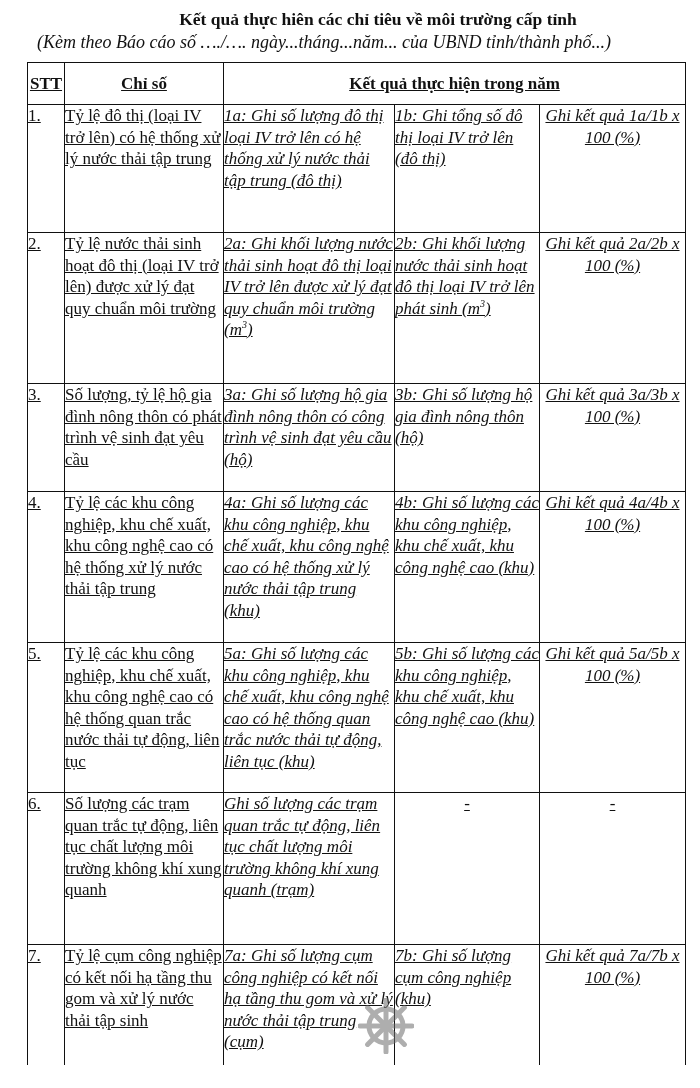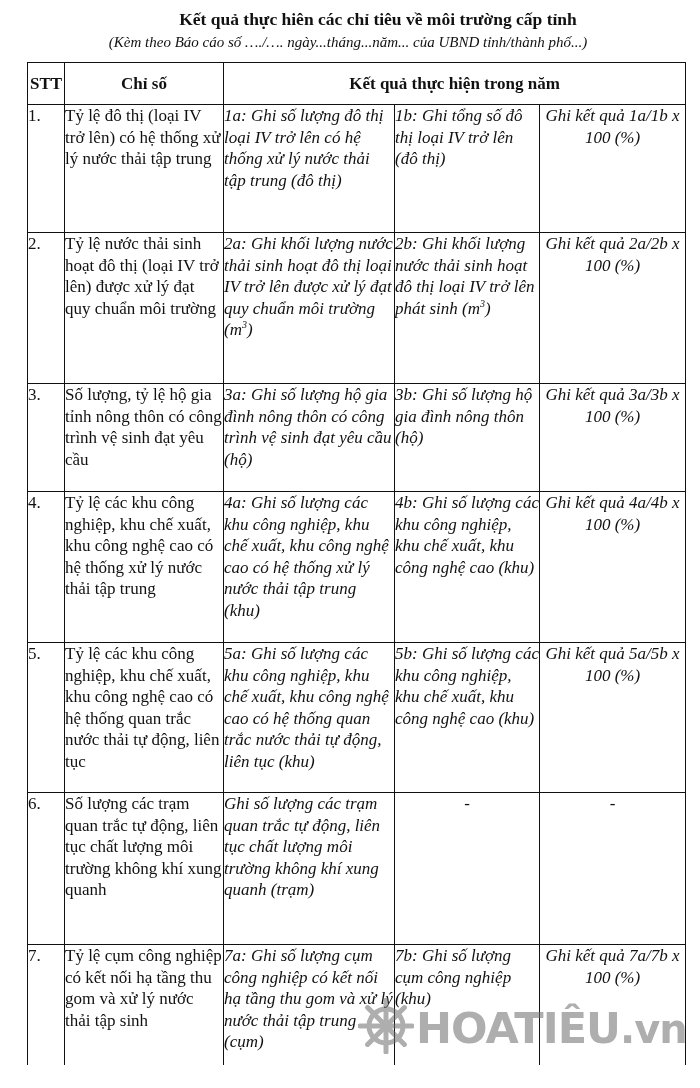--- a/index.html
+++ b/index.html
@@ -26,38 +26,38 @@
       line-height: 22px;
       padding-left: 28px;
     }
     .subtitle {
       position: absolute;
       left: 0;
       width: 648px;
       top: 31px;
       text-align: center;
       font-style: italic;
-      font-size: 15px;
+      font-size: 18px;
       line-height: 22px;
-      padding-left: 24px;
     }
     table.report {
       position: absolute;
       left: 27px;
       top: 62px;
       border-collapse: collapse;
       table-layout: fixed;
       width: 658px;
       font-size: 17px;
       line-height: 21.6px;
     }
     table.report th, table.report td {
       border: 1.6px solid #111;
       vertical-align: top;
       padding: 0;
+      text-decoration: underline;
     }
     table.report th {
       font-weight: bold;
       vertical-align: middle;
       text-align: center;
       height: 41px;
     }
     th.stt-h { text-align: left; padding-left: 0; }
     td.stt { padding: 9px 0 0 2px; }
     td.name { padding: 9px 0 0 2px; }
@@ -116,21 +116,21 @@
     </tr>
     <tr style="height:151px">
       <td class="stt">2.</td>
       <td class="name">Tỷ lệ nước thải sinh hoạt đô thị (loại IV trở lên) được xử lý đạt quy chuẩn môi trường</td>
       <td class="a"><span>2a: Ghi khối lượng nước thải sinh hoạt đô thị loại IV trở lên được xử lý đạt quy chuẩn môi trường (m</span><sup>3</sup><span>)</span></td>
       <td class="b"><span>2b: Ghi khối lượng nước thải sinh hoạt đô thị loại IV trở lên phát sinh (m</span><sup>3</sup><span>)</span></td>
       <td class="res">Ghi kết quả 2a/2b x 100 (%)</td>
     </tr>
     <tr style="height:108px">
       <td class="stt">3.</td>
-      <td class="name">Số lượng, tỷ lệ hộ gia tỉnh nông thôn có công trình vệ sinh đạt yêu cầu</td>
+      <td class="name">Số lượng, tỷ lệ hộ gia đình nông thôn có phát trình vệ sinh đạt yêu cầu</td>
       <td class="a">3a: Ghi số lượng hộ gia đình nông thôn có công trình vệ sinh đạt yêu cầu (hộ)</td>
       <td class="b">3b: Ghi số lượng hộ gia đình nông thôn (hộ)</td>
       <td class="res">Ghi kết quả 3a/3b x 100 (%)</td>
     </tr>
     <tr style="height:151px">
       <td class="stt">4.</td>
       <td class="name">Tỷ lệ các khu công nghiệp, khu chế xuất, khu công nghệ cao có hệ thống xử lý nước thải tập trung</td>
       <td class="a">4a: Ghi số lượng các khu công nghiệp, khu chế xuất, khu công nghệ cao có hệ thống xử lý nước thải tập trung (khu)</td>
       <td class="b">4b: Ghi số lượng các khu công nghiệp, khu chế xuất, khu công nghệ cao (khu)</td>
       <td class="res">Ghi kết quả 4a/4b x 100 (%)</td>
@@ -165,14 +165,13 @@
       <g stroke="#6d6d6d" stroke-width="5" fill="none" stroke-linecap="round">
         <circle cx="28" cy="28" r="17"></circle>
         <line x1="28" y1="2" x2="28" y2="54"></line>
         <line x1="2" y1="28" x2="54" y2="28"></line>
         <line x1="9.6" y1="9.6" x2="46.4" y2="46.4"></line>
         <line x1="46.4" y1="9.6" x2="9.6" y2="46.4"></line>
       </g>
       <circle cx="28" cy="28" r="6" fill="#6d6d6d"></circle>
     </svg>
   </span>
-  <span class="wm-text"><span>HOATIÊU</span><span class="vn">.vn</span></span>
 </div>
 
 </body></html>

